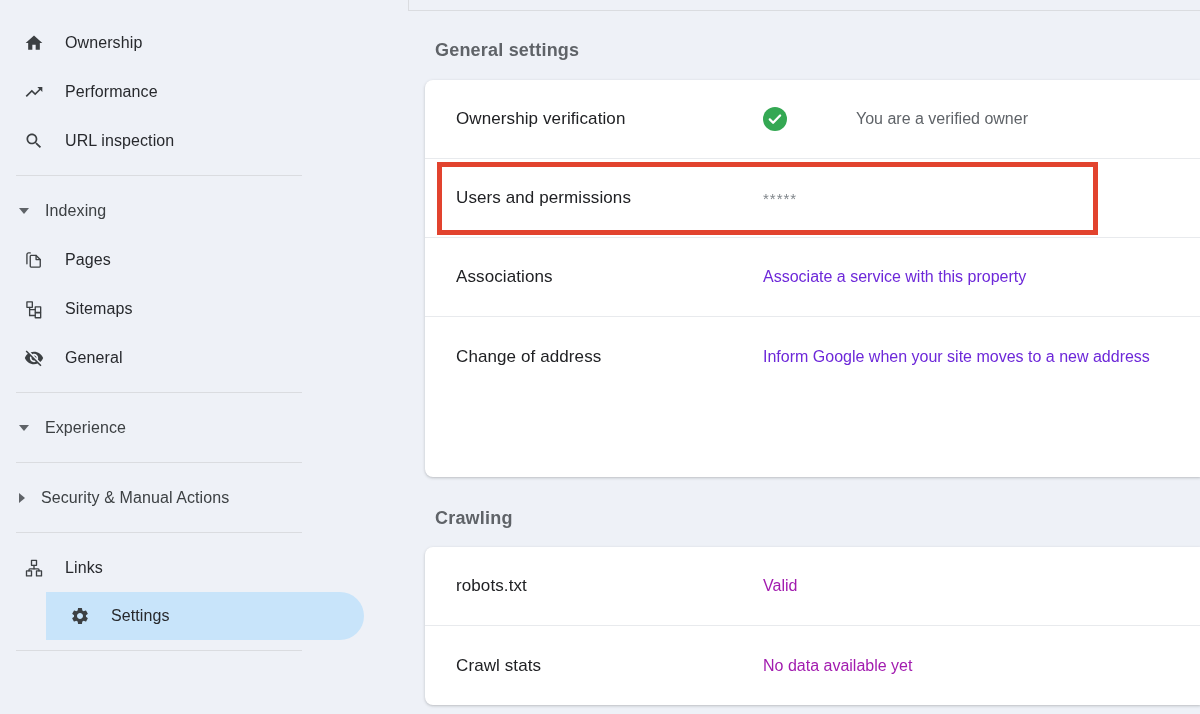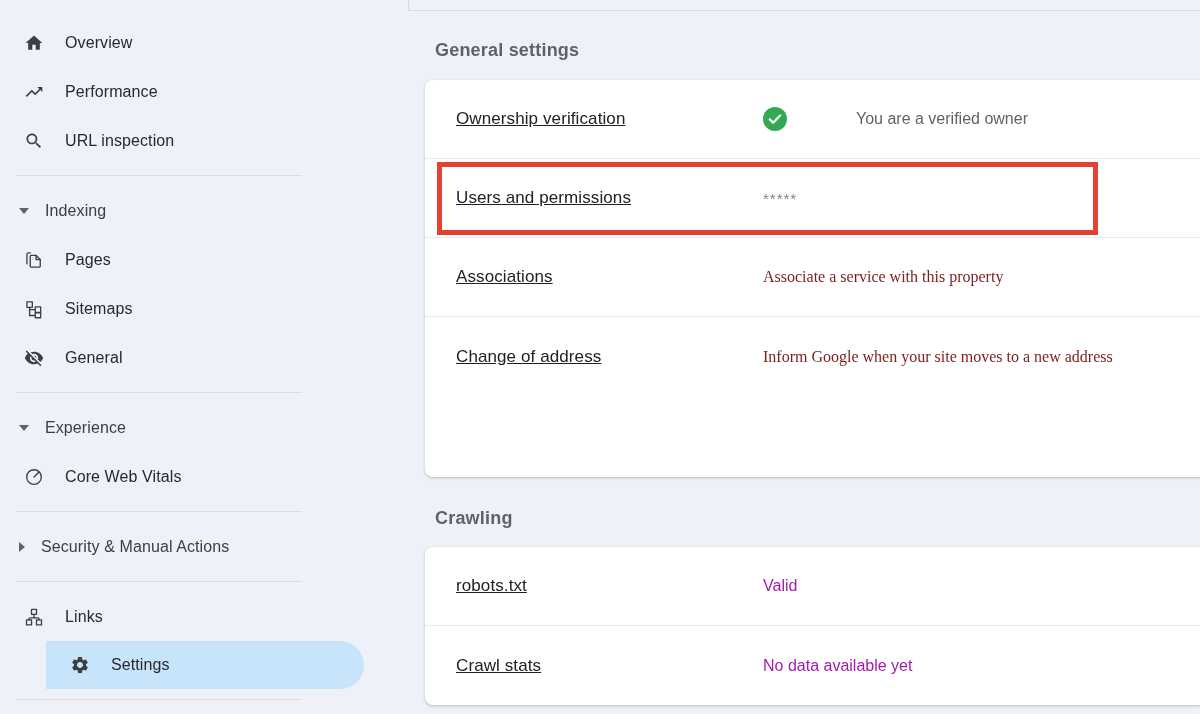--- a/index.html
+++ b/index.html
@@ -29,23 +29,23 @@
   .top-tick { position:absolute; left:0; top:0; width:1px; height:10px; background:#dadce0; }
   .section-heading { position:absolute; left:27px; font-size:18px; color:#5f6368; letter-spacing:.2px; }
   .heading-general { top:40px; }
   .heading-crawling { top:508px; }
   .card { position:absolute; left:17px; right:0; background:#fff; border-radius:8px 0 0 8px;
           box-shadow:0 1px 2px rgba(60,64,67,.18), 0 1px 3px 1px rgba(60,64,67,.08); }
   .card-general { top:80px; height:397px; }
   .card-crawling { top:547px; height:158px; }
   .srow { display:flex; align-items:center; height:79px; padding-left:31px; border-bottom:1px solid #e8eaed; cursor:pointer; }
   .srow:last-child { border-bottom:none; }
-  .srow .rlabel { width:307px; flex:0 0 307px; font-size:17px; color:#202124; letter-spacing:.1px;text-decoration:underline; }
+  .srow .rlabel { width:307px; flex:0 0 307px; font-size:17px; color:#202124; letter-spacing:.1px; }
   .srow .rvalue { display:flex; align-items:center; font-size:16px; }
-  .val-muted { color:#7f1d1d;font-family:Liberation Serif, serif; }
+  .val-muted { color:#6d28d9; }
   .val-gray { color:#5f6368;margin-left:48px; }
   .val-dark { color:#a21caf; }
   .val-stars { color:#80868b; letter-spacing:1px; font-size:15px; }
   .check-badge { width:24px; height:24px; margin-right:21px; flex:0 0 24px; }
   .check-badge svg { width:24px; height:24px; display:block; }
 
   
   .red-box { position:absolute; left:29px; top:162px; width:661px; height:73px;
              border:5px solid #e2432e; pointer-events:none; z-index:5; }
 </style>
@@ -55,21 +55,21 @@
 <div class="app">
 
   <nav class="sidebar">
 
     <div class="nav-item">
       <span class="ico">
         <svg viewBox="0 0 24 24">
             <path class="fill-ic" d="M10 20v-6h4v6h5v-8h3L12 3 2 12h3v8z"></path>
           </svg>
       </span>
-      <span class="lbl">Overview</span>
+      <span class="lbl">Ownership</span>
     </div>
 
     <div class="nav-item">
       <span class="ico">
         <svg viewBox="0 0 24 24">
             <path class="fill-ic" d="M16 6l2.29 2.29-4.88 4.88-4-4L2 16.59 3.41 18l6-6 4 4 6.3-6.29L22 12V6z"></path>
           </svg>
       </span>
       <span class="lbl">Performance</span>
     </div>
@@ -124,29 +124,20 @@
       <span class="lbl">General</span>
     </div>
 
     <div class="side-divider"></div>
 
     <div class="nav-section">
       <span class="tri tri-down"></span>
       <span class="lbl">Experience</span>
     </div>
 
-    <div class="nav-item">
-      <span class="ico">
-        <svg viewBox="0 0 24 24">
-            <circle class="stroke-ic" cx="12" cy="12" r="8.75"></circle>
-            <path class="stroke-ic" d="M12 12l5.4-5.4" stroke-width="1.9"></path>
-          </svg>
-      </span>
-      <span class="lbl">Core Web Vitals</span>
-    </div>
 
     <div class="side-divider"></div>
 
     <div class="nav-section">
       <span class="tri tri-right"></span>
       <span class="lbl">Security &amp; Manual Actions</span>
     </div>
 
     <div class="side-divider"></div>
 

